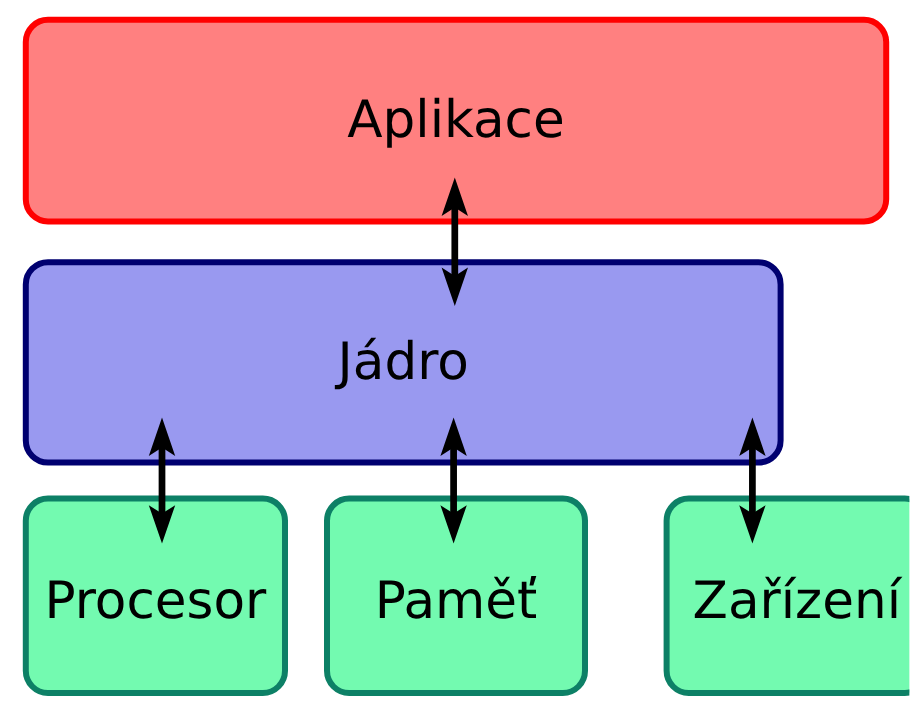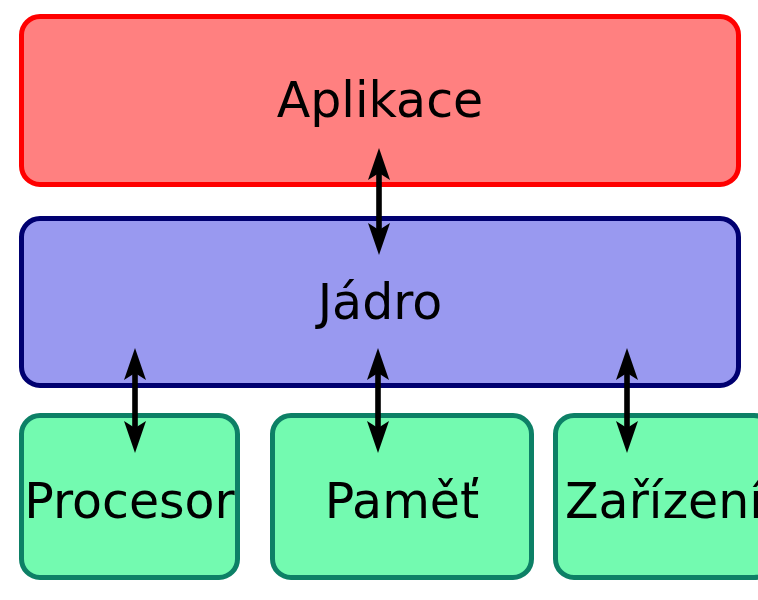--- a/index.html
+++ b/index.html
@@ -20,28 +20,28 @@
     box-sizing: border-box;
     border-style: solid;
     border-width: 5px;
     border-radius: 21px;
     display: flex;
     align-items: center;
     justify-content: center;
   }
   .box .label {
     color: #000000;
-    font-size: 49px;
+    font-size: 43px;
     line-height: 1;
     white-space: nowrap;
   }
   .box-aplikace { left: 19px; top: 14px;  width: 722px; height: 173px; }
-  .box-jadro    { left: 19px; top: 216px; width: 722px; height: 172px; }
+  .box-jadro    { left: 19px; top: 216px; width: 634px; height: 172px; }
   .box-procesor { left: 19px;  top: 413px; width: 221px; height: 167px; }
-  .box-pamet    { left: 270px; top: 413px; width: 264px; height: 167px; }
+  .box-pamet    { left: 270px; top: 413px; width: 220px; height: 167px; }
   .box-zarizeni { left: 517px; top: 413px; width: 222px; height: 167px; }
   
   .box-procesor .label, .box-pamet .label, .box-zarizeni .label {
     margin-top: 10px;
   }
   .arrows {
     position: absolute;
     left: 0;
     top: 0;
     width: 758px;

